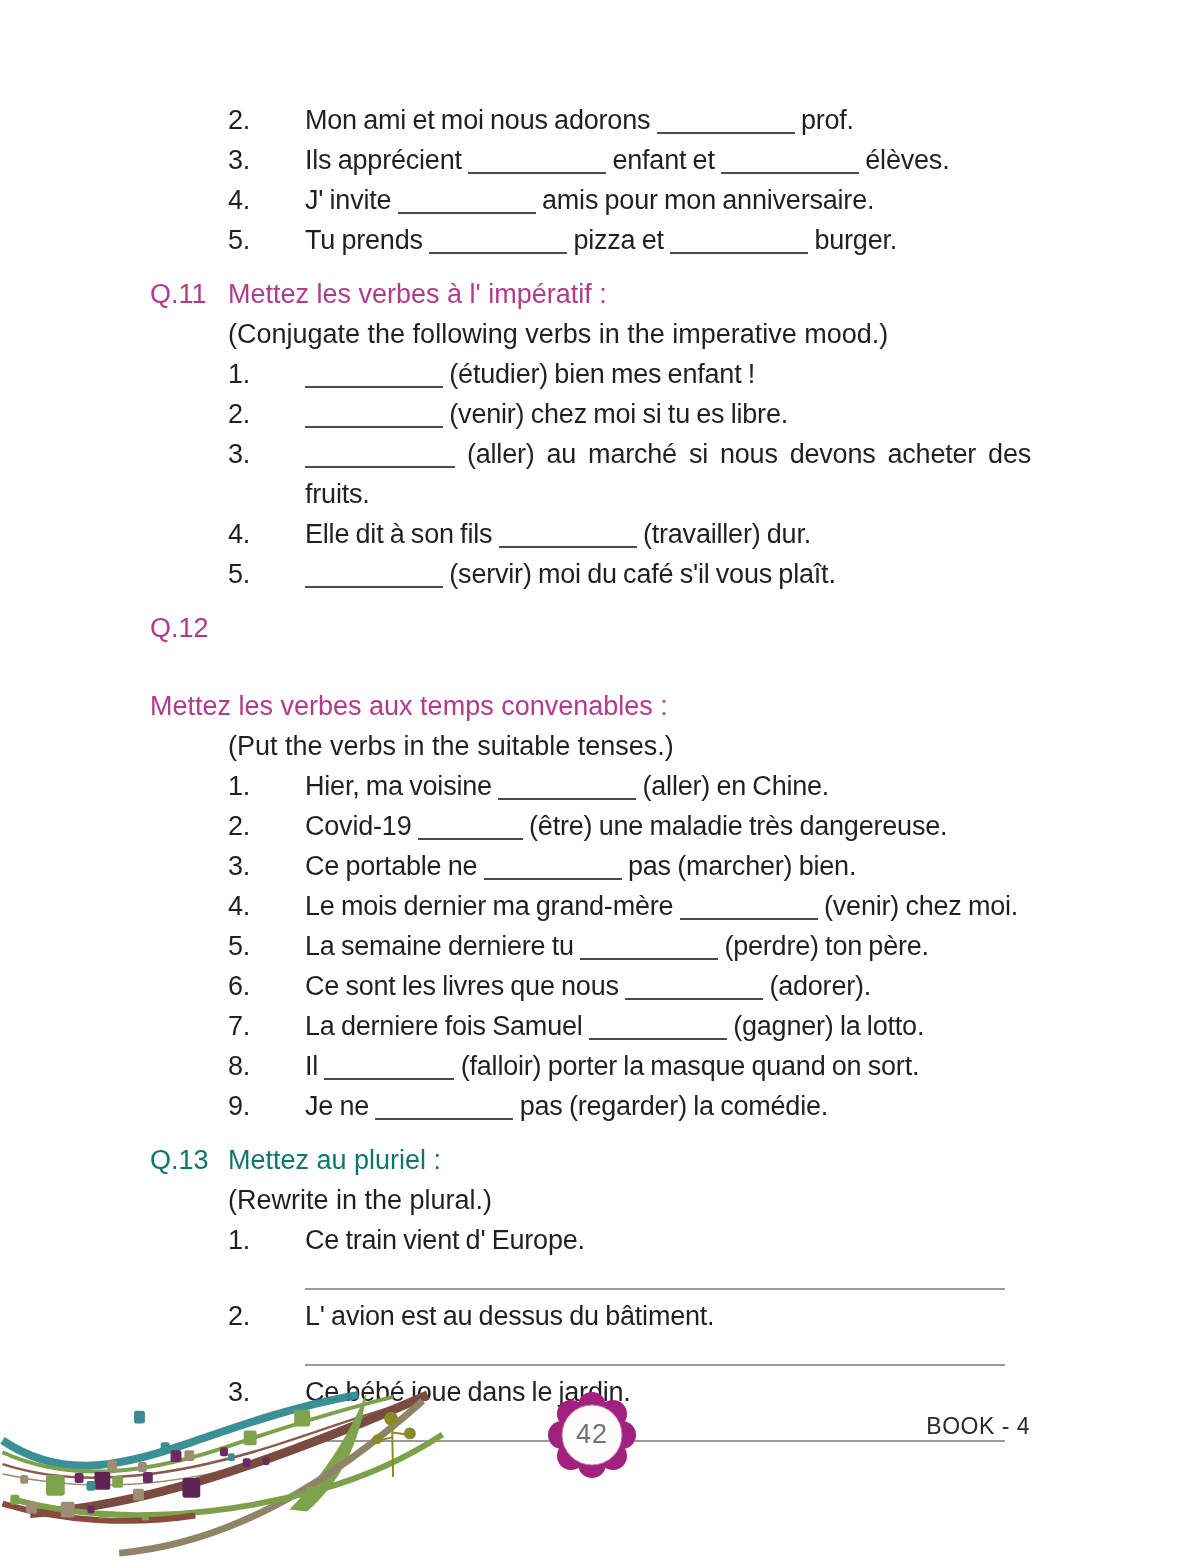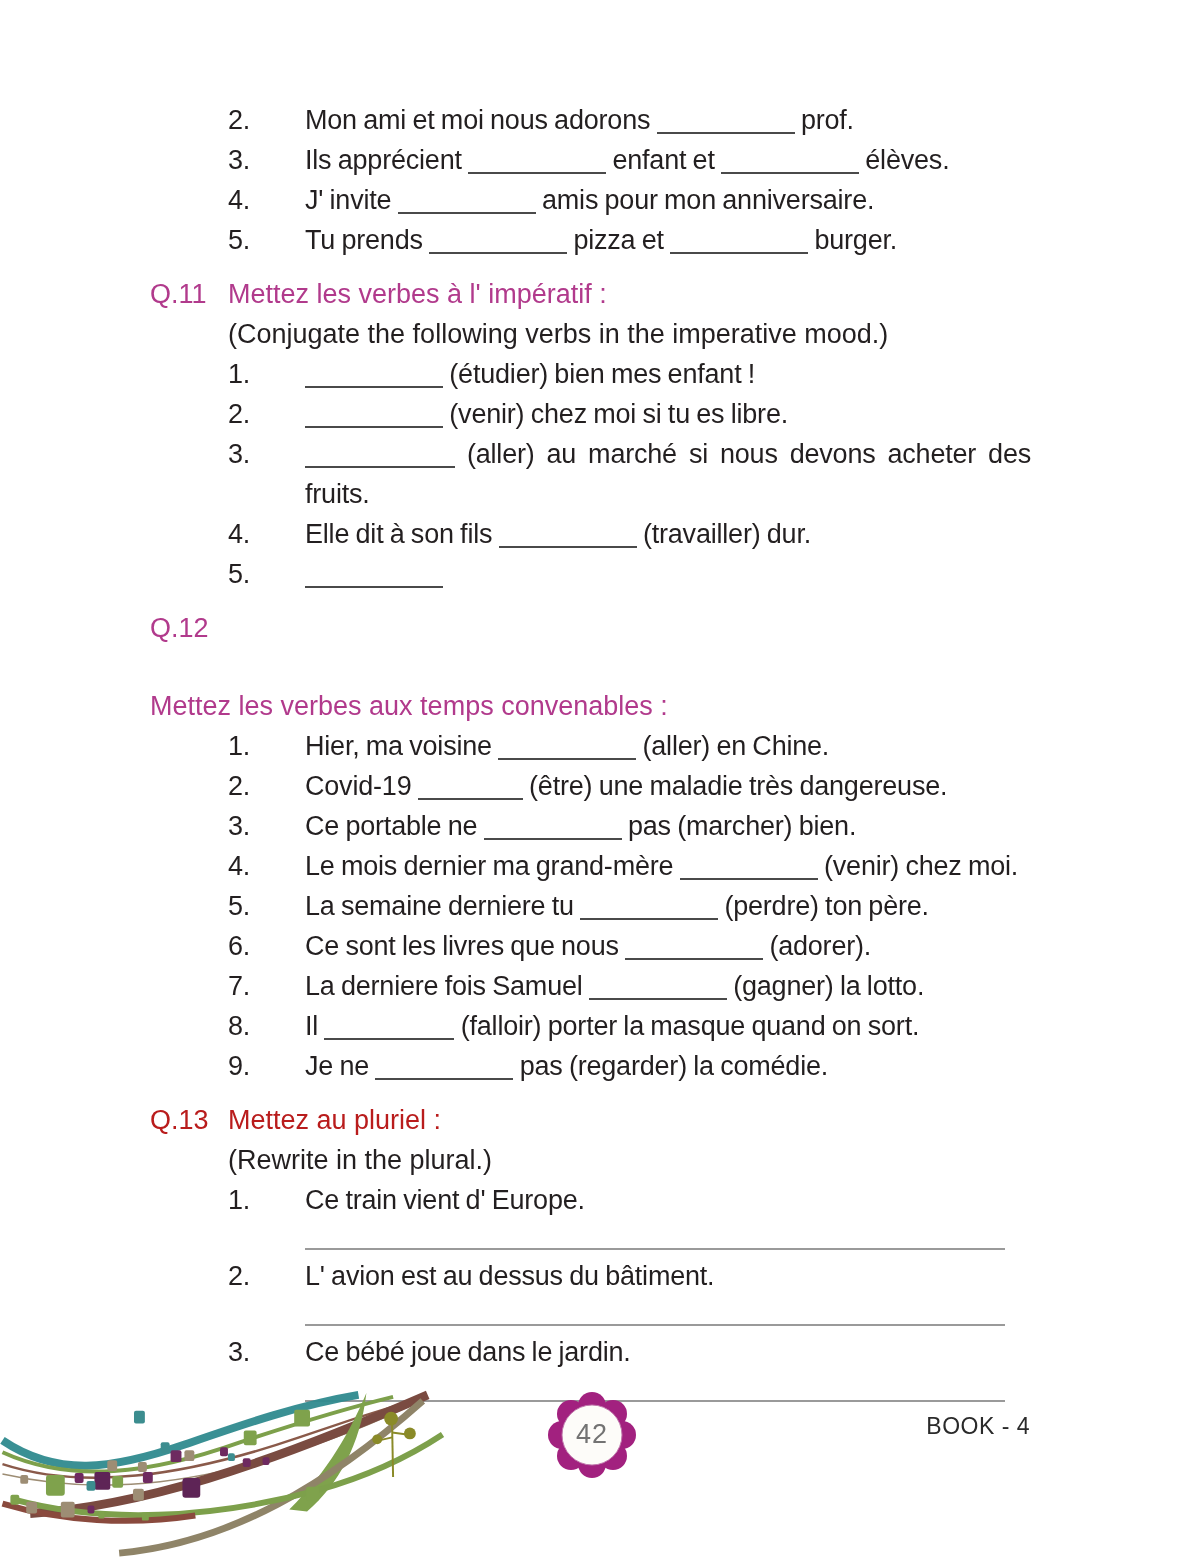--- a/index.html
+++ b/index.html
@@ -60,26 +60,27 @@
       <div class="item">
         <span class="item-num">3.</span>
         <span class="item-text justify"><span class="blank" style="width: 150px; border-bottom-color: rgb(74, 74, 74);"></span><span> (aller) au marché si nous devons acheter des fruits.</span></span>
       </div>
       <div class="item">
         <span class="item-num">4.</span>
         <span class="item-text"><span>Elle dit à son fils </span><span class="blank" style="width: 138px; border-bottom-color: rgb(74, 74, 74);"></span><span> (travailler) dur.</span></span>
       </div>
       <div class="item">
         <span class="item-num">5.</span>
-        <span class="item-text"><span class="blank" style="width: 138px; border-bottom-color: rgb(74, 74, 74);"></span></span>
+        <span class="item-text"><span class="blank" style="width: 138px; border-bottom-color: rgb(74, 74, 74);"></span><span> (servir) moi du café s'il vous plaît.</span></span>
       </div>
       <div class="q-heading" style="color: rgb(177, 58, 140); flex-direction: column;">
         <span class="q-label">Q.12</span>
         <span class="q-title">Mettez les verbes aux temps convenables :</span>
       </div>
+      <div class="q-subtitle">(Put the verbs in the suitable tenses.)</div>
       <div class="item">
         <span class="item-num">1.</span>
         <span class="item-text"><span>Hier, ma voisine </span><span class="blank" style="width: 138px; border-bottom-color: rgb(74, 74, 74);"></span><span> (aller) en Chine.</span></span>
       </div>
       <div class="item">
         <span class="item-num">2.</span>
         <span class="item-text"><span>Covid-19 </span><span class="blank" style="width: 105px; border-bottom-color: rgb(74, 74, 74);"></span><span> (être) une maladie très dangereuse.</span></span>
       </div>
       <div class="item">
         <span class="item-num">3.</span>
@@ -102,21 +103,21 @@
         <span class="item-text"><span>La derniere fois Samuel </span><span class="blank" style="width: 138px; border-bottom-color: rgb(74, 74, 74);"></span><span> (gagner) la lotto.</span></span>
       </div>
       <div class="item">
         <span class="item-num">8.</span>
         <span class="item-text"><span>Il </span><span class="blank" style="width: 130px; border-bottom-color: rgb(74, 74, 74);"></span><span> (falloir) porter la masque quand on sort.</span></span>
       </div>
       <div class="item">
         <span class="item-num">9.</span>
         <span class="item-text"><span>Je ne </span><span class="blank" style="width: 138px; border-bottom-color: rgb(74, 74, 74);"></span><span> pas (regarder) la comédie.</span></span>
       </div>
-      <div class="q-heading" style="color: #b91c1c;">
+      <div class="q-heading" style="color: #0f766e;">
         <span class="q-label">Q.13</span>
         <span class="q-title">Mettez au pluriel :</span>
       </div>
       <div class="q-subtitle">(Rewrite in the plural.)</div>
       <div class="item">
         <span class="item-num">1.</span>
         <span class="item-text"><span>Ce train vient d' Europe.</span></span>
       </div>
       <div class="answer-line" style="border-bottom-color: rgb(154, 154, 154);"></div>
       <div class="item">

